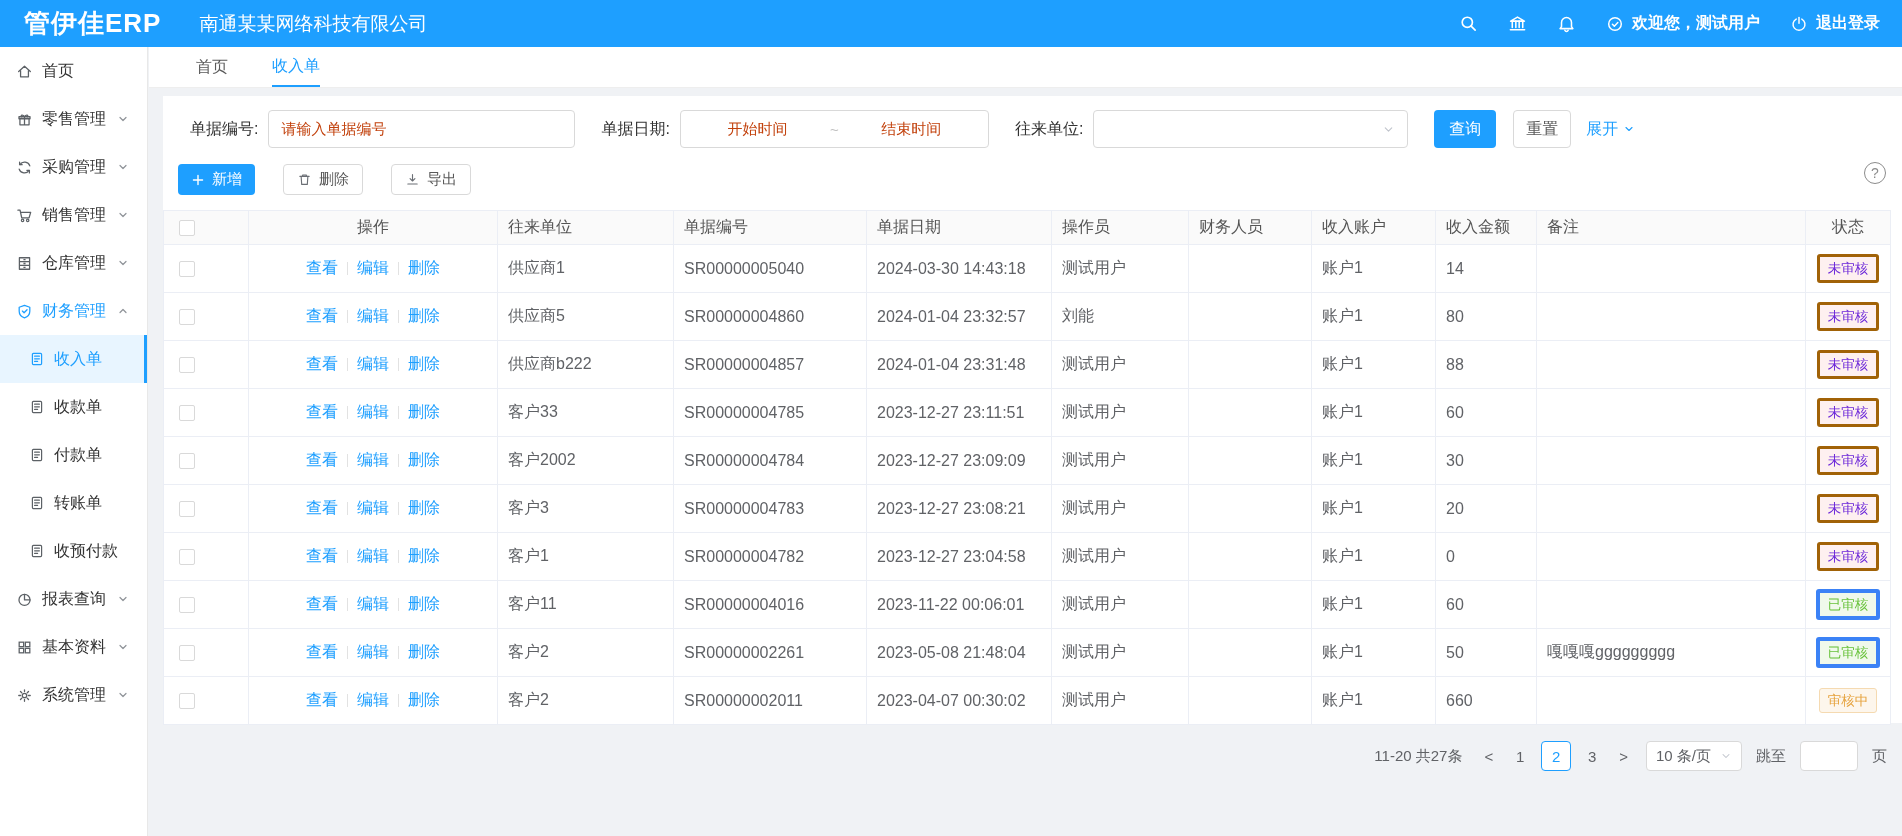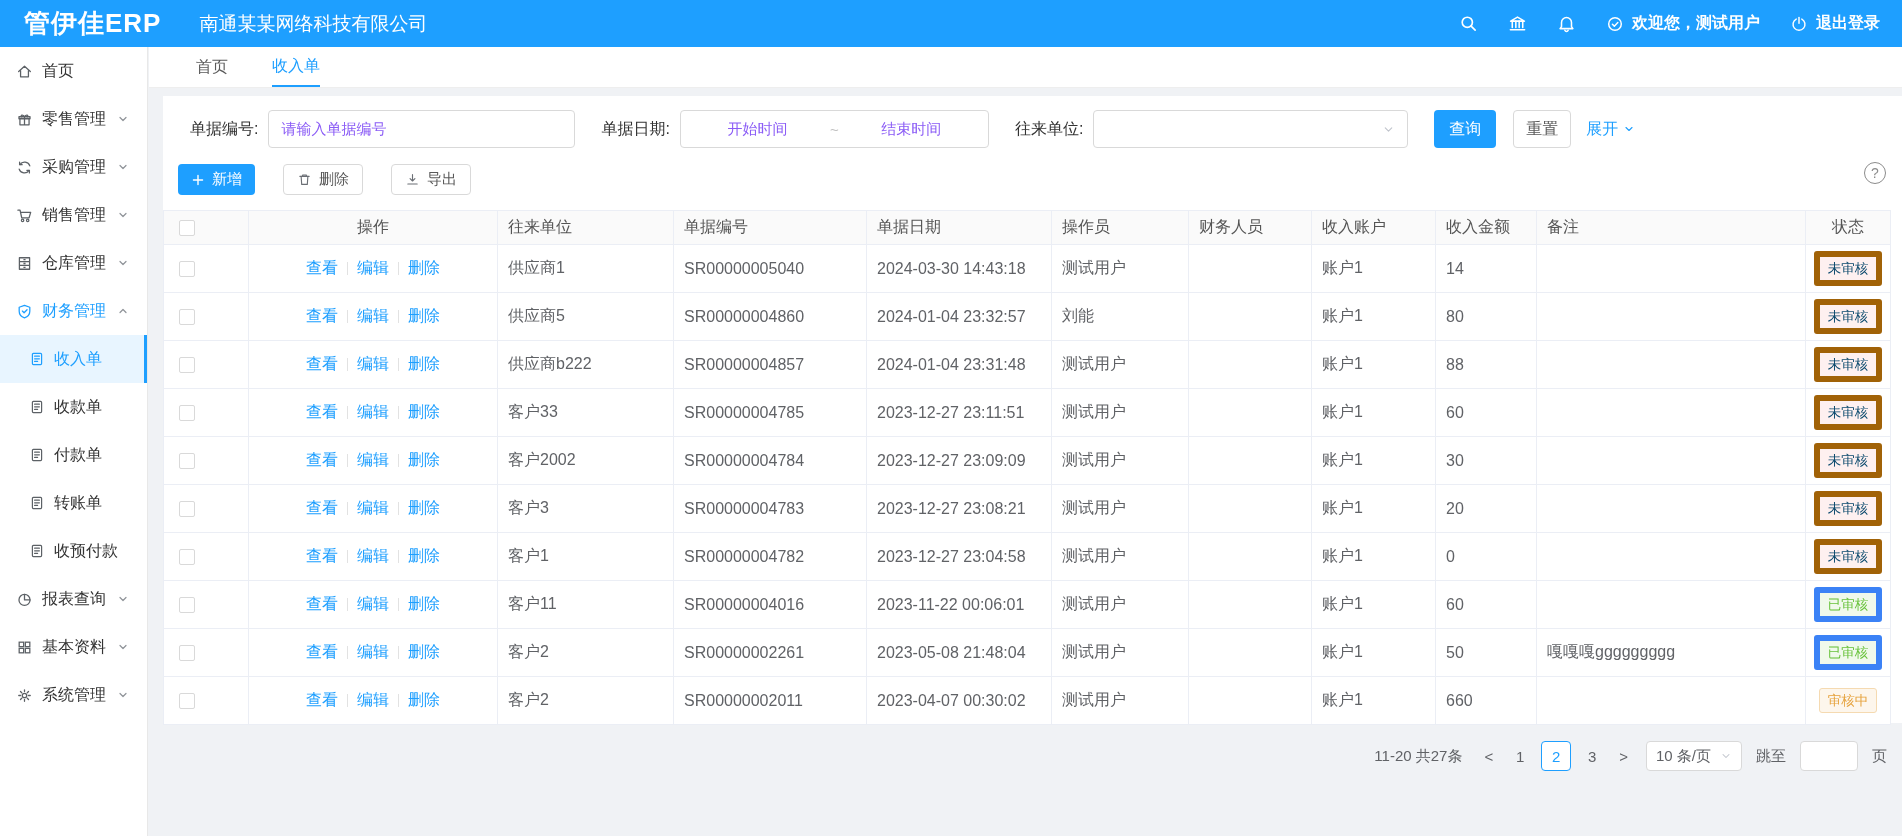--- a/index.html
+++ b/index.html
@@ -36,21 +36,21 @@
   .tab.first{margin-left:47px;}
   .tab.active{color:#1e9fff;border-bottom:2px solid #1e9fff;margin-left:44px;}
 
   
   .card{position:absolute;left:163px;top:96px;width:1739px;height:627px;background:#fff;}
 
   .filters{display:flex;align-items:center;padding:14px 0 0 27px;position:relative;height:52px;}
   .f-label{font-size:16px;color:#333;margin-right:10px;white-space:nowrap;}
   .f-label.m{margin-left:26px;}
   .f-input{width:307px;height:38px;border:1px solid #d9d9d9;border-radius:4px;display:flex;align-items:center;padding:0 12px;font-size:15px;background:#fff;}
-  .ph{color:#8b5cf6;}
+  .ph{color:#c2410c;}
   .f-date{width:309px;height:38px;border:1px solid #d9d9d9;border-radius:4px;display:flex;align-items:center;font-size:15px;padding:0 10px;background:#fff;}
   .f-date .half{flex:1;text-align:center;}
   .f-date .tilde{color:#bfbfbf;padding:0 6px;}
   .f-select{width:315px;height:38px;border:1px solid #d9d9d9;border-radius:4px;display:flex;align-items:center;justify-content:flex-end;padding:0 12px;background:#fff;color:#c0c4cc;}
   .btn{height:38px;border-radius:4px;font-size:16px;display:inline-flex;align-items:center;justify-content:center;cursor:pointer;white-space:nowrap;}
   .btn-primary{background:#1e9fff;color:#fff;border:none;width:62px;margin-left:26px;}
   .btn-plain{background:#fff;border:1px solid #d9d9d9;color:#595959;width:58px;margin-left:17px;}
   .expand{color:#1e9fff;font-size:16px;margin-left:15px;display:flex;align-items:center;gap:5px;cursor:pointer;}
   .help{position:absolute;right:16px;top:66px;width:22px;height:22px;border:1.5px solid #8c8c8c;border-radius:50%;color:#8c8c8c;display:flex;align-items:center;justify-content:center;font-size:14px;cursor:pointer;z-index:2;}
 
@@ -65,22 +65,22 @@
   table{margin:15px 12px 0 0;width:1727px;border-collapse:collapse;table-layout:fixed;font-size:16px;color:#606266;}
   th{height:34px;background:#fafafa;color:#555;font-weight:400;border:1px solid #ebeef5;text-align:left;padding-left:10px;white-space:nowrap;overflow:hidden;}
   td{height:48px;border:1px solid #ebeef5;padding-left:10px;white-space:nowrap;overflow:hidden;background:#fff;}
   th.c-center,td.c-center{text-align:center;padding-left:0;}
   .cb{width:16px;height:16px;border:1px solid #d9d9d9;border-radius:2px;background:#fff;display:inline-block;vertical-align:middle;cursor:pointer;}
   td.c-cb,th.c-cb{padding-left:15px;}
   .links{display:flex;align-items:center;justify-content:center;color:#1e9fff;}
   .link{cursor:pointer;}
   .sep{width:1px;height:13px;background:#e2e2e2;margin:0 9px;}
   .badge{display:inline-block;padding:4px 8px;border-radius:3px;font-size:13.5px;line-height:1.15;}
-  .st-red{color:#0c4a6e;background:#fef0f0;border:6px solid #a16207;}
-  .st-green{color:#67c23a;background:#f0f9eb;border:6px solid #3b82f6;}
+  .st-red{color:#6d28d9;background:#fef0f0;border:3px solid #a16207;}
+  .st-green{color:#67c23a;background:#f0f9eb;border:4px solid #3b82f6;}
   .st-orange{color:#e6a23c;background:#fdf6ec;border:1px solid #f5dab1;}
 
   
   .pager{position:absolute;top:741px;right:15px;display:flex;align-items:center;font-size:15px;color:#606266;gap:6px;}
   .pg-summary{margin-right:10px;}
   .pg-arrow{padding:0 6px;cursor:pointer;color:#606266;font-size:15px;}
   .pg-num{min-width:30px;height:30px;display:flex;align-items:center;justify-content:center;cursor:pointer;border-radius:4px;}
   .pg-num.active{border:1px solid #1e9fff;color:#1e9fff;background:#fff;}
   .pg-size{width:96px;height:30px;border:1px solid #d9d9d9;border-radius:4px;background:#fff;display:flex;align-items:center;justify-content:space-between;padding:0 9px;cursor:pointer;margin-left:6px;}
   .pg-size .vv{color:#c0c4cc;display:flex;}

